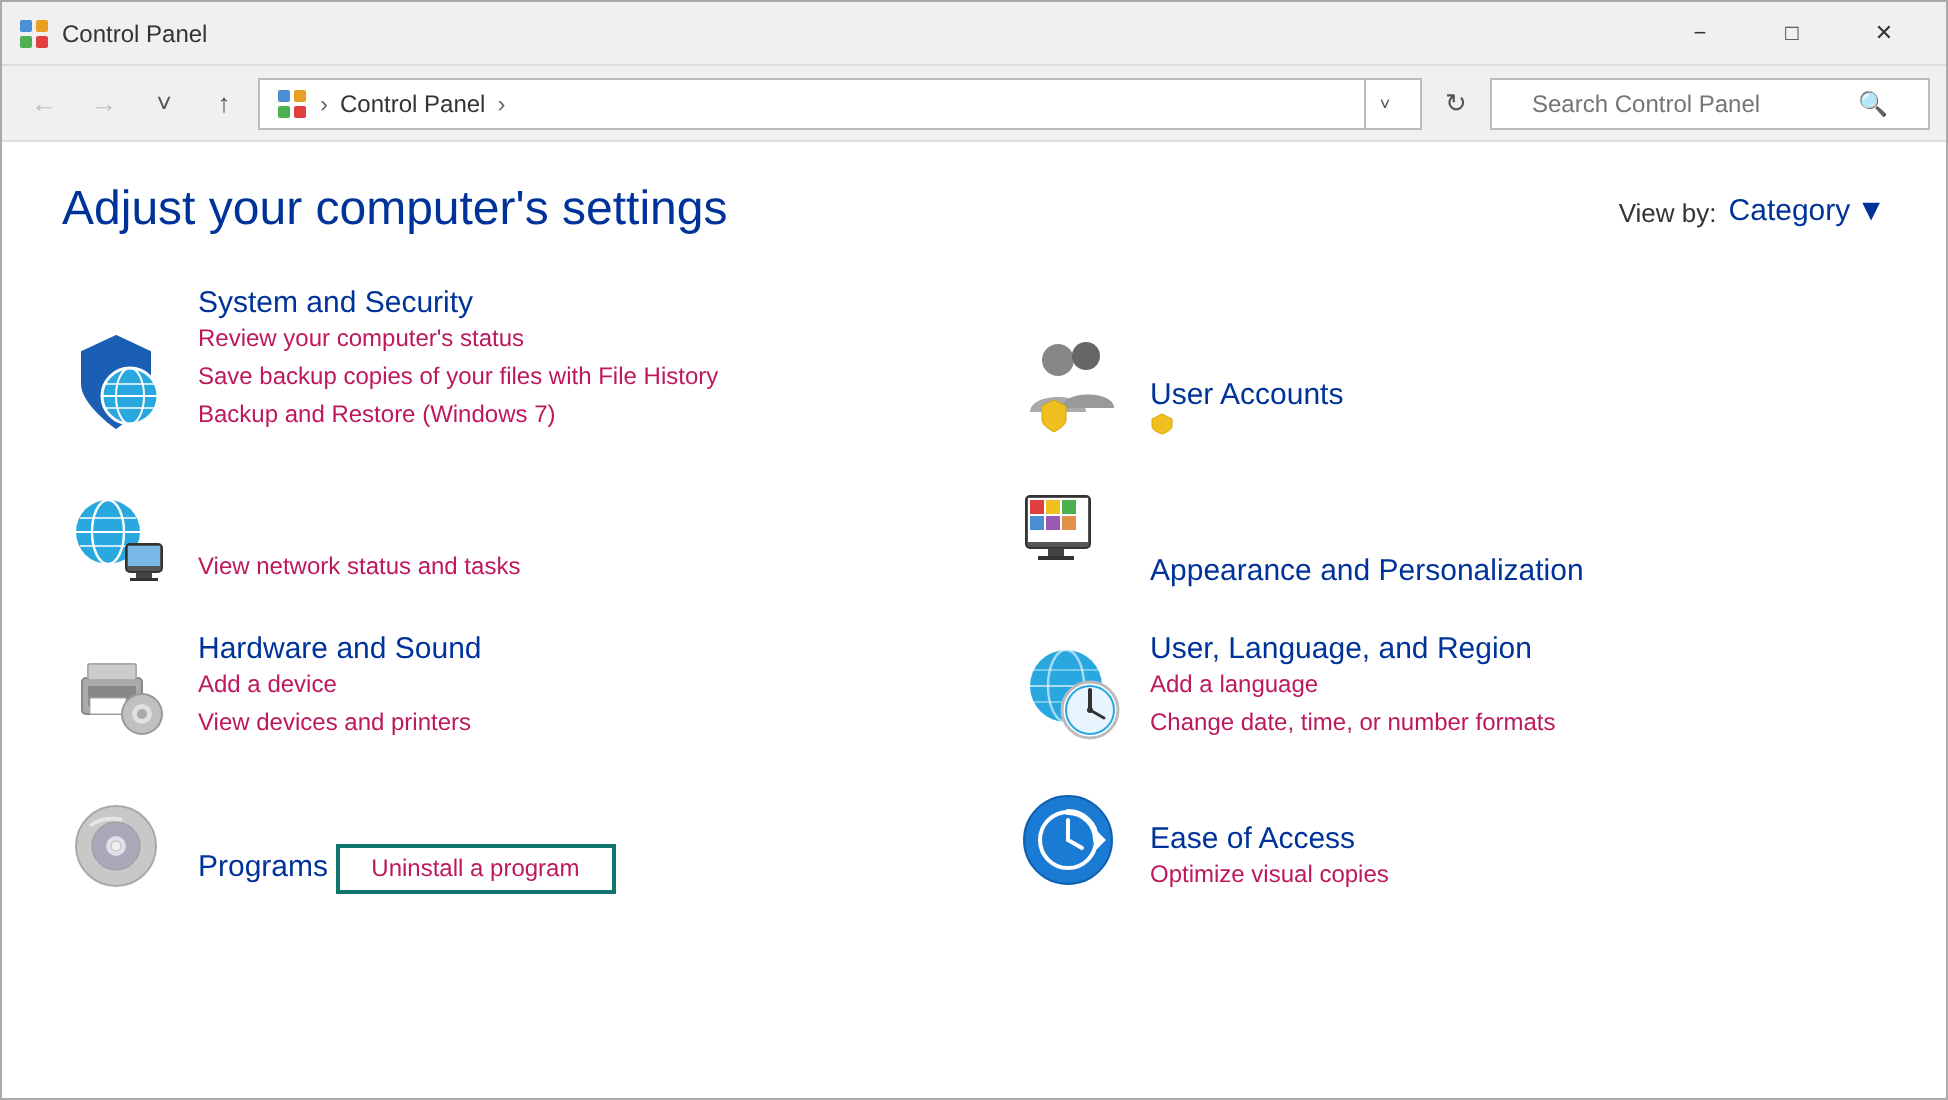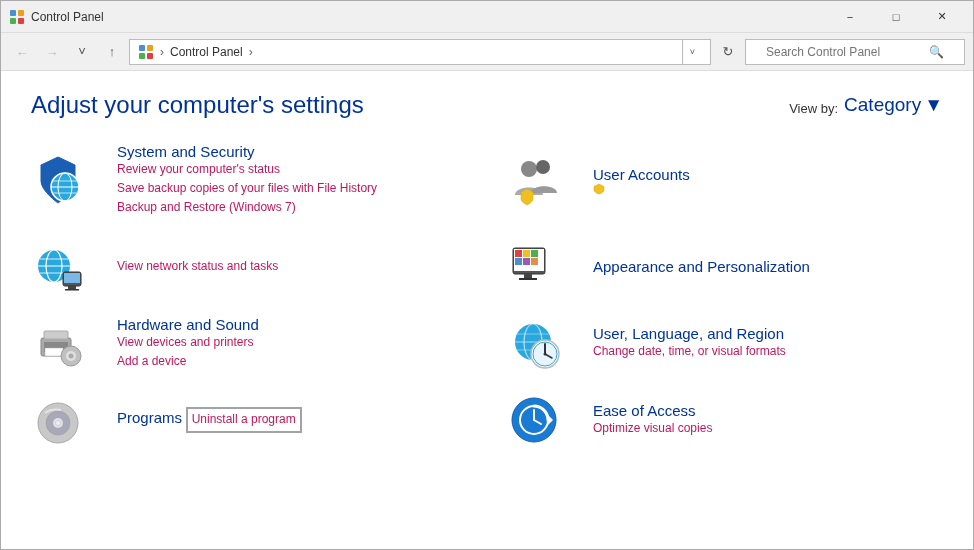--- a/index.html
+++ b/index.html
@@ -201,35 +201,35 @@
     }
 
     .view-by-label { color: #333; }
 
     .view-by-dropdown {
       color: #003399;
       cursor: pointer;
       display: flex;
       align-items: center;
       gap: 3px;
-      font-size: 19px;
+      font-size: 15px;
     }
 
     
     .categories {
       display: grid;
       grid-template-columns: 1fr 1fr;
       gap: 0;
       column-gap: 40px;
     }
 
     .category-item {
       display: flex;
-      align-items: center;
-      gap: 32px;
+      align-items: flex-end;
+      gap: 14px;
       margin-bottom: 22px;
     }
 
     .category-icon {
       width: 54px;
       height: 54px;
       flex-shrink: 0;
       display: flex;
       align-items: center;
       justify-content: center;
@@ -248,22 +248,22 @@
     .category-link {
       display: block;
       font-size: 12px;
       color: #be185d;
       cursor: pointer;
       line-height: 1.6;
       text-decoration: none;
     }
 
     .category-link.highlighted {
-      border: 2px solid #a3a3a3;
-      padding: 1px 4px;
+      border: 2px solid #0f766e;
+      padding: 1px 16px;
       display: inline-block;
     }
 
     
     svg { display: block; }
 
   </style>
 </head>
 <body>
 
@@ -441,22 +441,22 @@
             <rect x="14" y="32" width="18" height="8" fill="white" stroke="#aaa" stroke-width="0.5"></rect>
             <rect x="13" y="15" width="24" height="8" rx="1" fill="#ccc" stroke="#aaa" stroke-width="1"></rect>
 
             <circle cx="40" cy="40" r="10" fill="#c0c0c0" stroke="#999" stroke-width="1"></circle>
             <circle cx="40" cy="40" r="5" fill="#e0e0e0"></circle>
             <circle cx="40" cy="40" r="2.5" fill="#aaa"></circle>
           </svg>
         </div>
         <div class="category-text">
           <a class="category-title">Hardware and Sound</a>
+          <a class="category-link">Add a device</a>
           <a class="category-link">View devices and printers</a>
-          <a class="category-link">Add a device</a>
         </div>
       </div>
 
       <div class="category-item">
         <div class="category-icon">
           <svg width="54" height="54" viewBox="0 0 54 54">
 
             <circle cx="26" cy="26" r="18" fill="#29a8e0"></circle>
             <ellipse cx="26" cy="26" rx="9" ry="18" fill="none" stroke="rgba(255,255,255,0.6)" stroke-width="1.2"></ellipse>
             <line x1="8" y1="26" x2="44" y2="26" stroke="rgba(255,255,255,0.6)" stroke-width="1"></line>
@@ -466,21 +466,22 @@
             <circle cx="38" cy="38" r="14" fill="white" stroke="#bbb" stroke-width="1.5"></circle>
             <circle cx="38" cy="38" r="12" fill="#e8f4ff" stroke="#29a8e0" stroke-width="1"></circle>
 
             <line x1="38" y1="38" x2="38" y2="28" stroke="#333" stroke-width="2" stroke-linecap="round"></line>
             <line x1="38" y1="38" x2="45" y2="42" stroke="#333" stroke-width="1.5" stroke-linecap="round"></line>
             <circle cx="38" cy="38" r="1.5" fill="#333"></circle>
           </svg>
         </div>
         <div class="category-text">
           <a class="category-title">User, Language, and Region</a>
-          <a class="category-link">Change date, time, or visual formats</a>
+          <a class="category-link">Add a language</a>
+          <a class="category-link">Change date, time, or number formats</a>
         </div>
       </div>
 
       <div class="category-item">
         <div class="category-icon">
           <svg width="54" height="54" viewBox="0 0 54 54">
 
             <circle cx="27" cy="30" r="20" fill="#c8c8c8" stroke="#aaa" stroke-width="1"></circle>
             <circle cx="27" cy="30" r="12" fill="#a8a8b8" stroke="#999" stroke-width="0.5"></circle>
             <circle cx="27" cy="30" r="5" fill="#e0e0e8"></circle>

